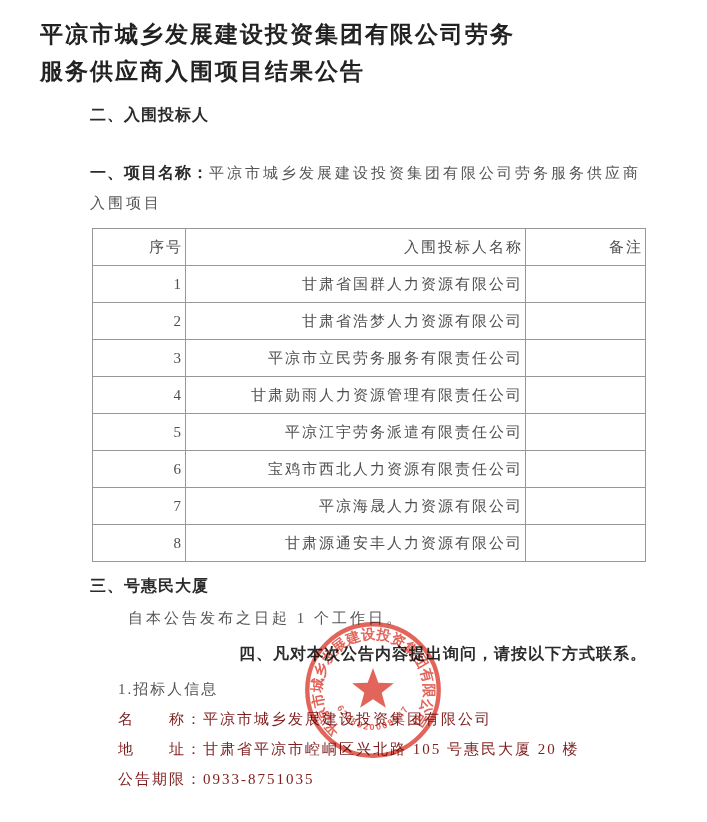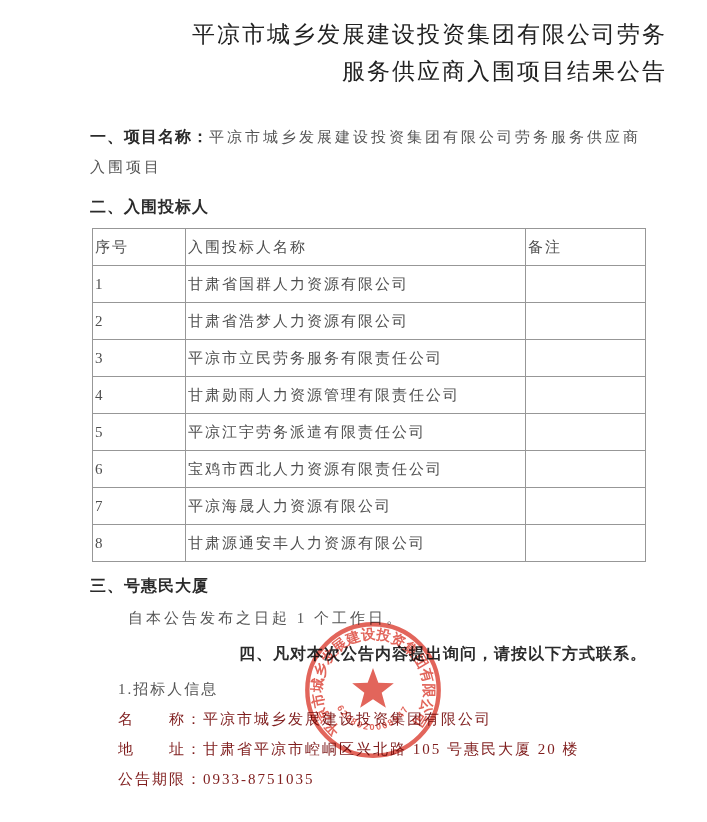--- a/index.html
+++ b/index.html
@@ -7,23 +7,23 @@
     position:relative;
     width:707px;height:822px;
     background:#ffffff;
     overflow:hidden;
     font-family:"Liberation Serif","DejaVu Serif",serif;
     color:#4f4f4f;
   }
   
   .doc-title{
     margin:16px 40px 0 40px;
-    text-align:right;
+    text-align:left;
     font-family:"Liberation Sans","DejaVu Sans",sans-serif;
-    font-weight:normal;
+    font-weight:bold;
     color:#222;
     font-size:23px;
     line-height:37px;
     letter-spacing:2px;
   }
   
   .sec-heading{
     margin:0 60px 0 90px;
     font-family:"Liberation Sans","DejaVu Sans",sans-serif;
     font-weight:bold;
@@ -46,21 +46,21 @@
     border-collapse:collapse;
     margin:10px 0 0 92px;
     width:553px;
     table-layout:fixed;
     font-size:15px;
     color:#4f4f4f;
     letter-spacing:2px;
   }
   table.bidders th, table.bidders td{
     border:1px solid #979797;
-    text-align:left;
+    text-align:right;
     font-weight:normal;
     height:36px;
     padding:0 2px;
     overflow:hidden;
     white-space:nowrap;
   }
   col.c-no{width:93px;}
   col.c-name{width:340px;}
   col.c-remark{width:120px;}
   .sec3{margin-top:13px;}
@@ -102,23 +102,23 @@
 </head>
 <body>
 
 <div class="page">
 
   <div class="doc-title">
     <div>平凉市城乡发展建设投资集团有限公司劳务</div>
     <div>服务供应商入围项目结果公告</div>
   </div>
 
+  <p class="sec-heading sec2">二、入围投标人</p>
+
   <p class="sec-heading sec1"><span>一、项目名称：</span><span class="sec-body-inline">平凉市城乡发展建设投资集团有限公司劳务服务供应商入围项目</span></p>
-
-  <p class="sec-heading sec2">二、入围投标人</p>
 
   <table class="bidders">
     <colgroup>
         <col class="c-no">
         <col class="c-name">
         <col class="c-remark">
       </colgroup>
     <thead>
       <tr>
         <th>序号</th>

